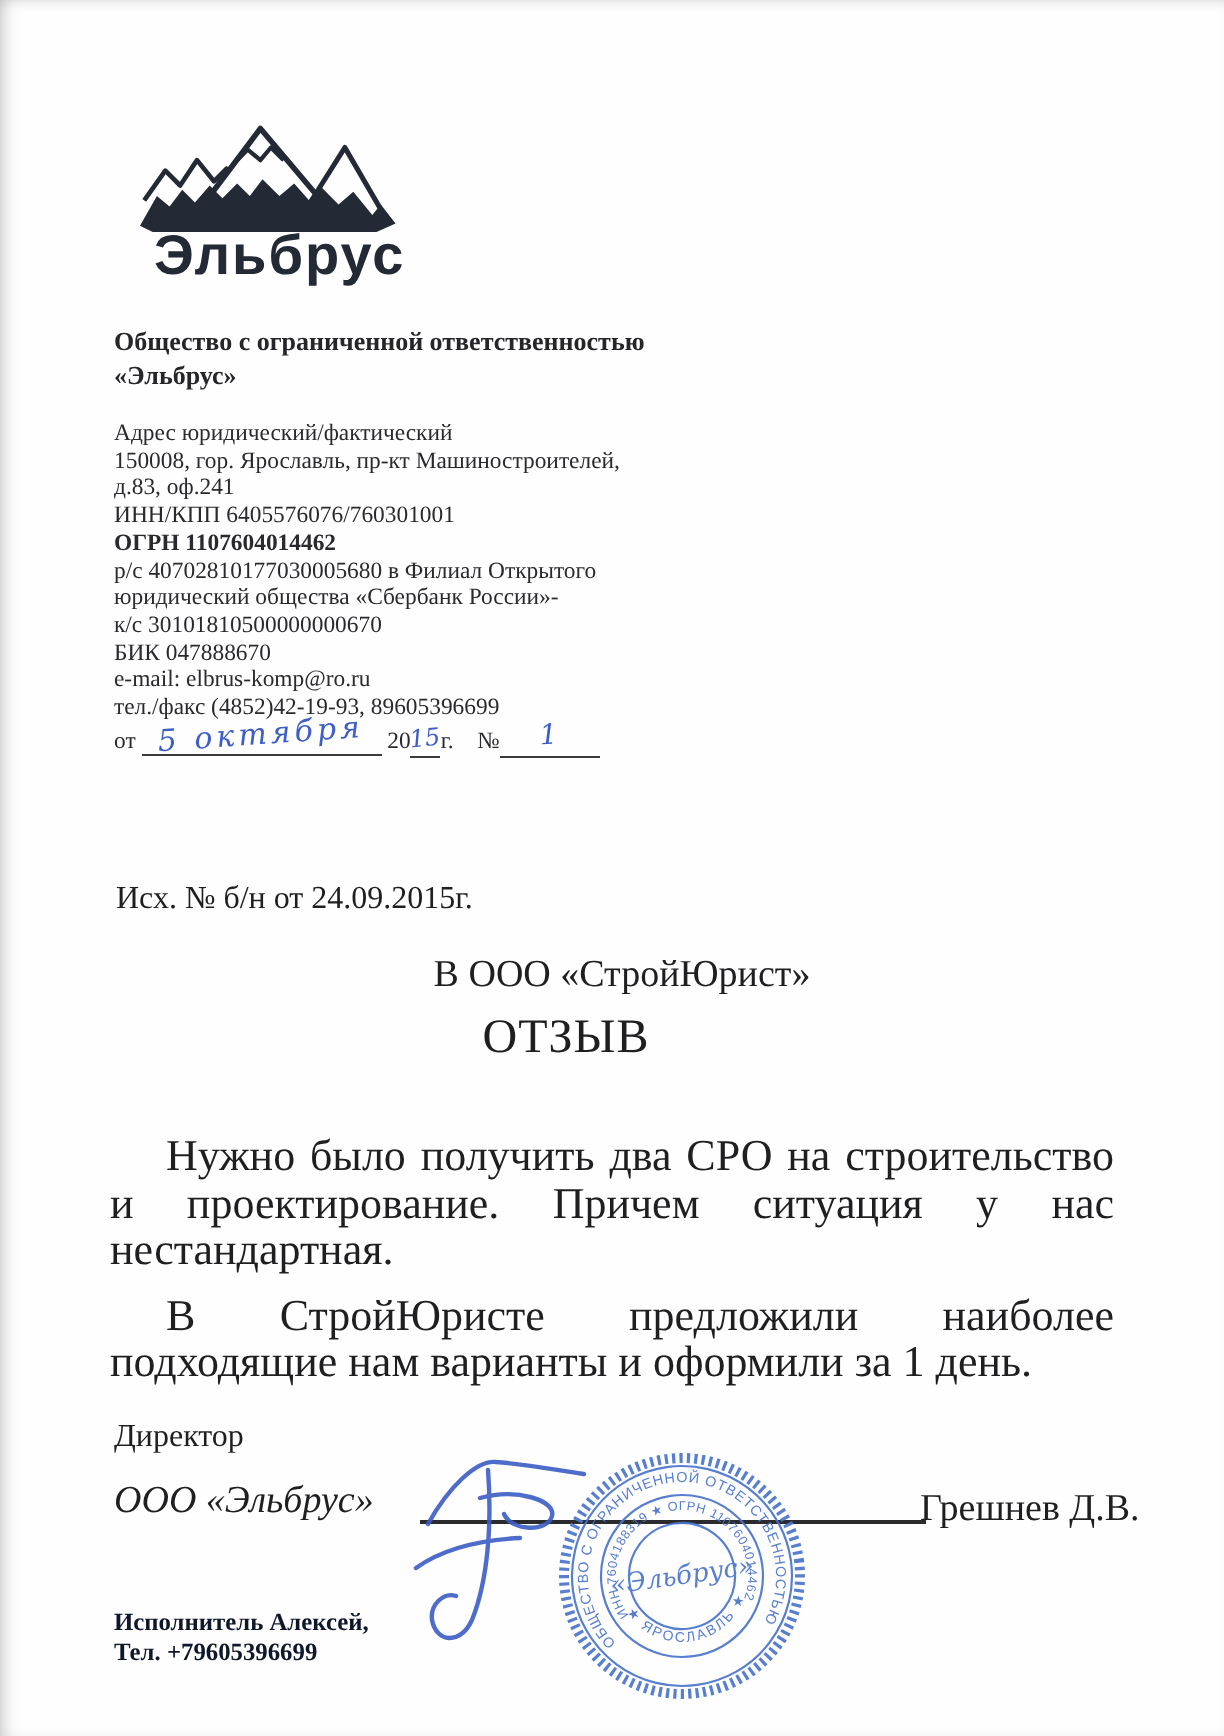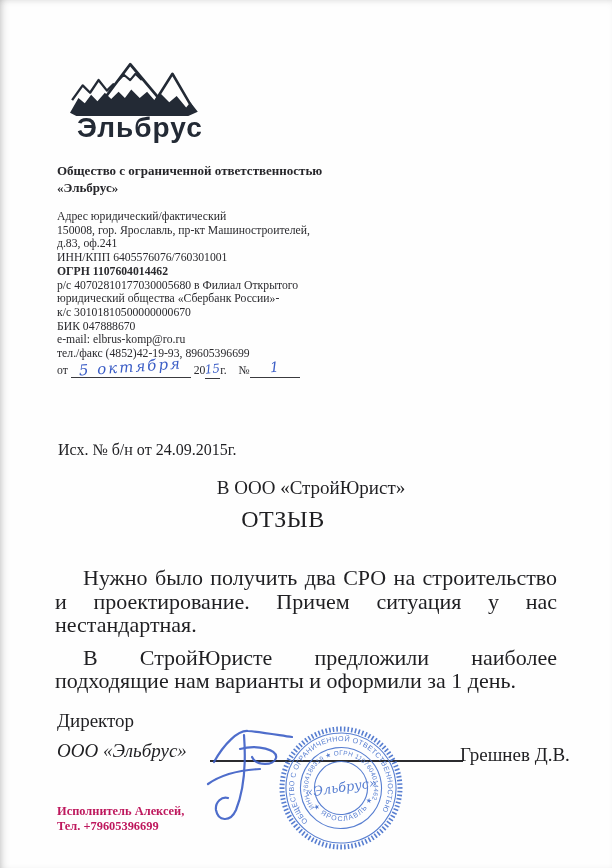--- a/index.html
+++ b/index.html
@@ -42,30 +42,30 @@
   .hw-date{font-size:15px;letter-spacing:2px;transform:rotate(-4deg) translateY(-2px);}
   .hw-year{font-size:12px;transform:rotate(-6deg) translateY(-1px);}
   .hw-num{font-size:14px;transform:rotate(-4deg) translateY(-2px);}
   
   .outgoing{position:absolute;left:58px;top:441px;font-size:16px;}
   .recipient{position:absolute;left:57px;top:477px;width:508px;text-align:center;font-size:19px;}
   .letter-title{position:absolute;left:57px;top:506px;width:508px;text-align:center;font-size:24px;transform:translateX(-28px);letter-spacing:.5px;}
   .body-text{position:absolute;left:55px;top:566px;width:502px;font-size:22px;line-height:23.5px;text-align:justify;}
   .body-text p{margin:0 0 9px 0;text-indent:28px;}
   
-  .sig-position{position:absolute;left:57px;top:710px;font-size:19px;}
+  .sig-position{position:absolute;left:57px;top:710px;font-size:16px;}
   .sig-company{position:absolute;left:57px;top:740px;font-size:19px;font-style:italic;}
   .sig-line{position:absolute;left:210px;top:760px;width:253px;height:2px;background:#2b2b2e;}
   .signer{position:absolute;left:412px;top:744px;font-size:19px;margin-left:48px;}
   .signature-svg{position:absolute;left:200px;top:722px;width:130px;height:115px;}
   .stamp-svg{position:absolute;left:276px;top:723px;width:130px;height:130px;opacity:.92;}
   
   .footer{
     position:absolute;left:57px;top:804px;
-    font-size:12.4px;font-weight:bold;line-height:14.6px;color:#be185d;
+    font-size:12.4px;font-weight:bold;line-height:14.6px;color:#0f172a;
   }
 </style>
 </head>
 <body>
 
 <div class="page">
 
   <svg class="logo-mountains" viewBox="0 0 125 53" fill="none" xmlns="http://www.w3.org/2000/svg">
     <path d="M2,38 L12,24 L19,31 L27,19 L35,29 L41,23 L47,30" stroke="#232a35" stroke-width="2.2" fill="none" stroke-linejoin="round"></path>
     <path d="M30,40 L57,4 L84,36" stroke="#232a35" stroke-width="2.6" fill="#fefefe" stroke-linejoin="round"></path>

